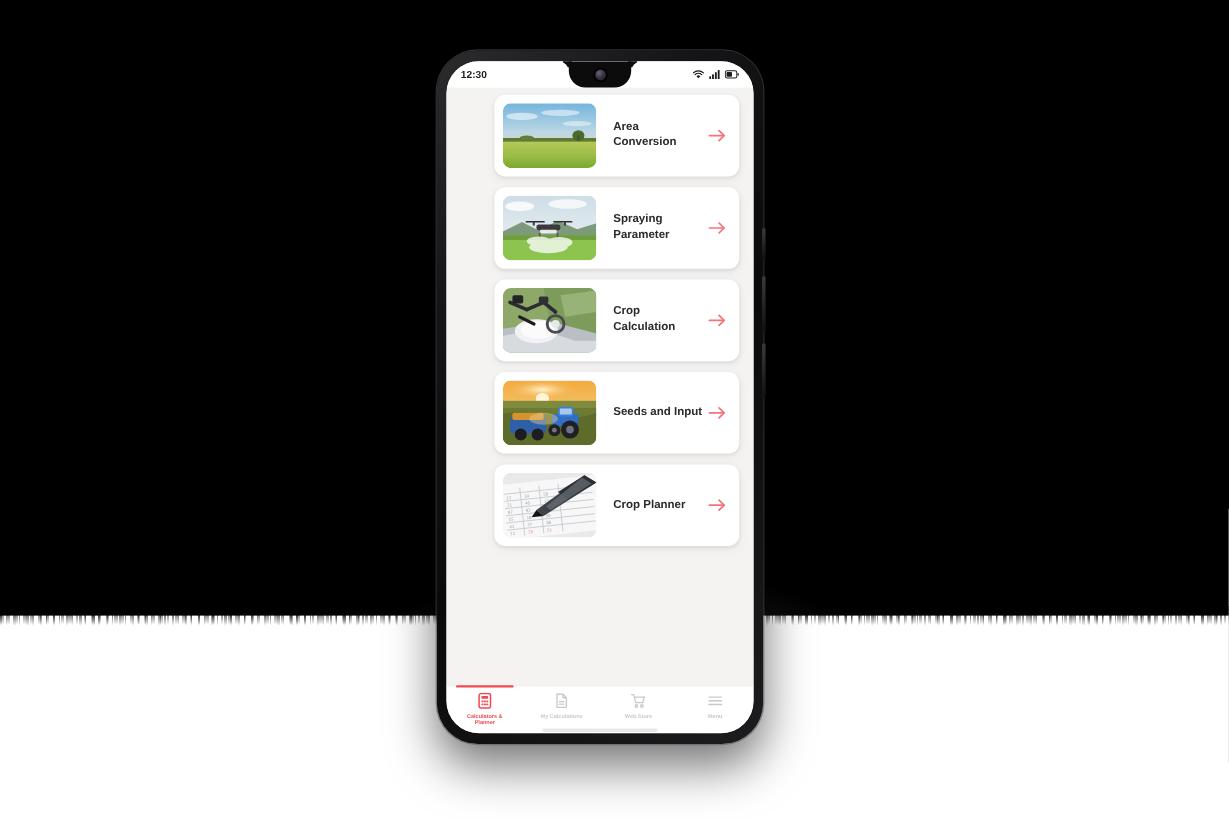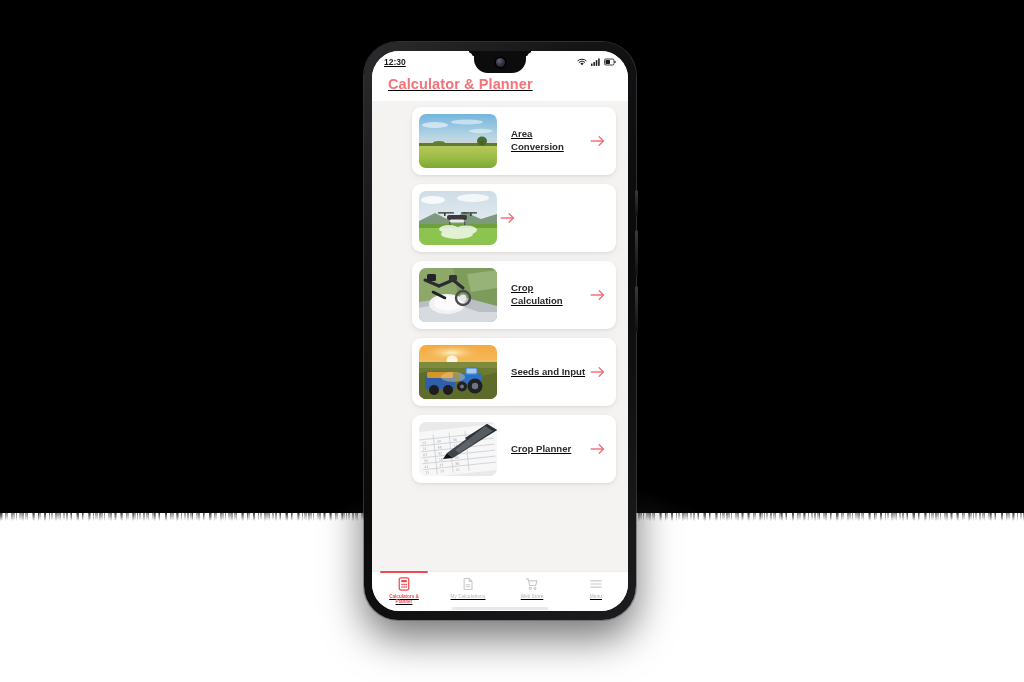--- a/index.html
+++ b/index.html
@@ -68,21 +68,21 @@
   .side-btn.b2 { top: 188px; height: 46px; }
   .side-btn.b3 { top: 244px; height: 46px; }
 
   
   #screen {
     position: relative;
     width: 100%; height: 100%;
     border-radius: 27px;
     background: #f6f5f4;
     overflow: hidden;
-    display: flex; flex-direction: column; text-decoration: underline;
+    display: flex; flex-direction: column;
   }
 
   
   .notch {
     position: absolute; left: 50%; transform: translateX(-50%);
     top: 0; width: 52px; height: 22px;
     background: #0c0c0d;
     border-bottom-left-radius: 14px;
     border-bottom-right-radius: 14px;
     z-index: 30;
@@ -244,23 +244,20 @@
         <span>
           <svg width="12" height="8" viewBox="0 0 20 12">
             <rect x="0.7" y="1" width="16" height="10" rx="2.6" stroke="#1c1c1e" stroke-width="1.4" fill="none"></rect>
             <rect x="2.4" y="2.7" width="7.6" height="6.6" rx="1.3" fill="#1c1c1e"></rect>
             <rect x="17.6" y="4.2" width="1.8" height="3.6" rx="0.9" fill="#1c1c1e"></rect>
           </svg>
         </span>
       </span>
     </div>
 
-    <div class="app-header">
-      <div class="app-title" style="color: rgb(244, 115, 123);">Calculator &amp; Planner</div>
-    </div>
 
     <div class="list-area">
 
       <div class="card">
         <div class="thumb">
           <svg viewBox="0 0 78 54" preserveAspectRatio="none">
             <defs>
               <linearGradient id="sky1" x1="0" y1="0" x2="0" y2="1">
                 <stop offset="0%" stop-color="#74b5dd"></stop>
                   <stop offset="45%" stop-color="#bcd7e4"></stop>
@@ -318,20 +315,22 @@
               <rect x="30" y="31" width="1.4" height="3.5" fill="#55555a"></rect>
               <rect x="45" y="31" width="1.4" height="3.5" fill="#55555a"></rect>
             </g>
             <g opacity="0.75" fill="#ffffff">
               <ellipse cx="30" cy="38" rx="10" ry="4"></ellipse>
               <ellipse cx="47" cy="39" rx="11" ry="4.5"></ellipse>
               <ellipse cx="38" cy="43" rx="16" ry="5"></ellipse>
             </g>
           </svg>
         </div>
+        <div class="card-label">Spraying
+Parameter</div>
         <div class="card-arrow">
           <svg width="16" height="14" viewBox="0 0 20 16">
             <path d="M1.5 8h15" stroke="#f4737b" stroke-width="1.8" stroke-linecap="round"></path>
             <path d="M11.5 2.8 16.8 8l-5.3 5.2" stroke="#f4737b" stroke-width="1.8" fill="none" stroke-linecap="round" stroke-linejoin="round"></path>
           </svg>
         </div>
       </div>
 
       <div class="card">
         <div class="thumb">

